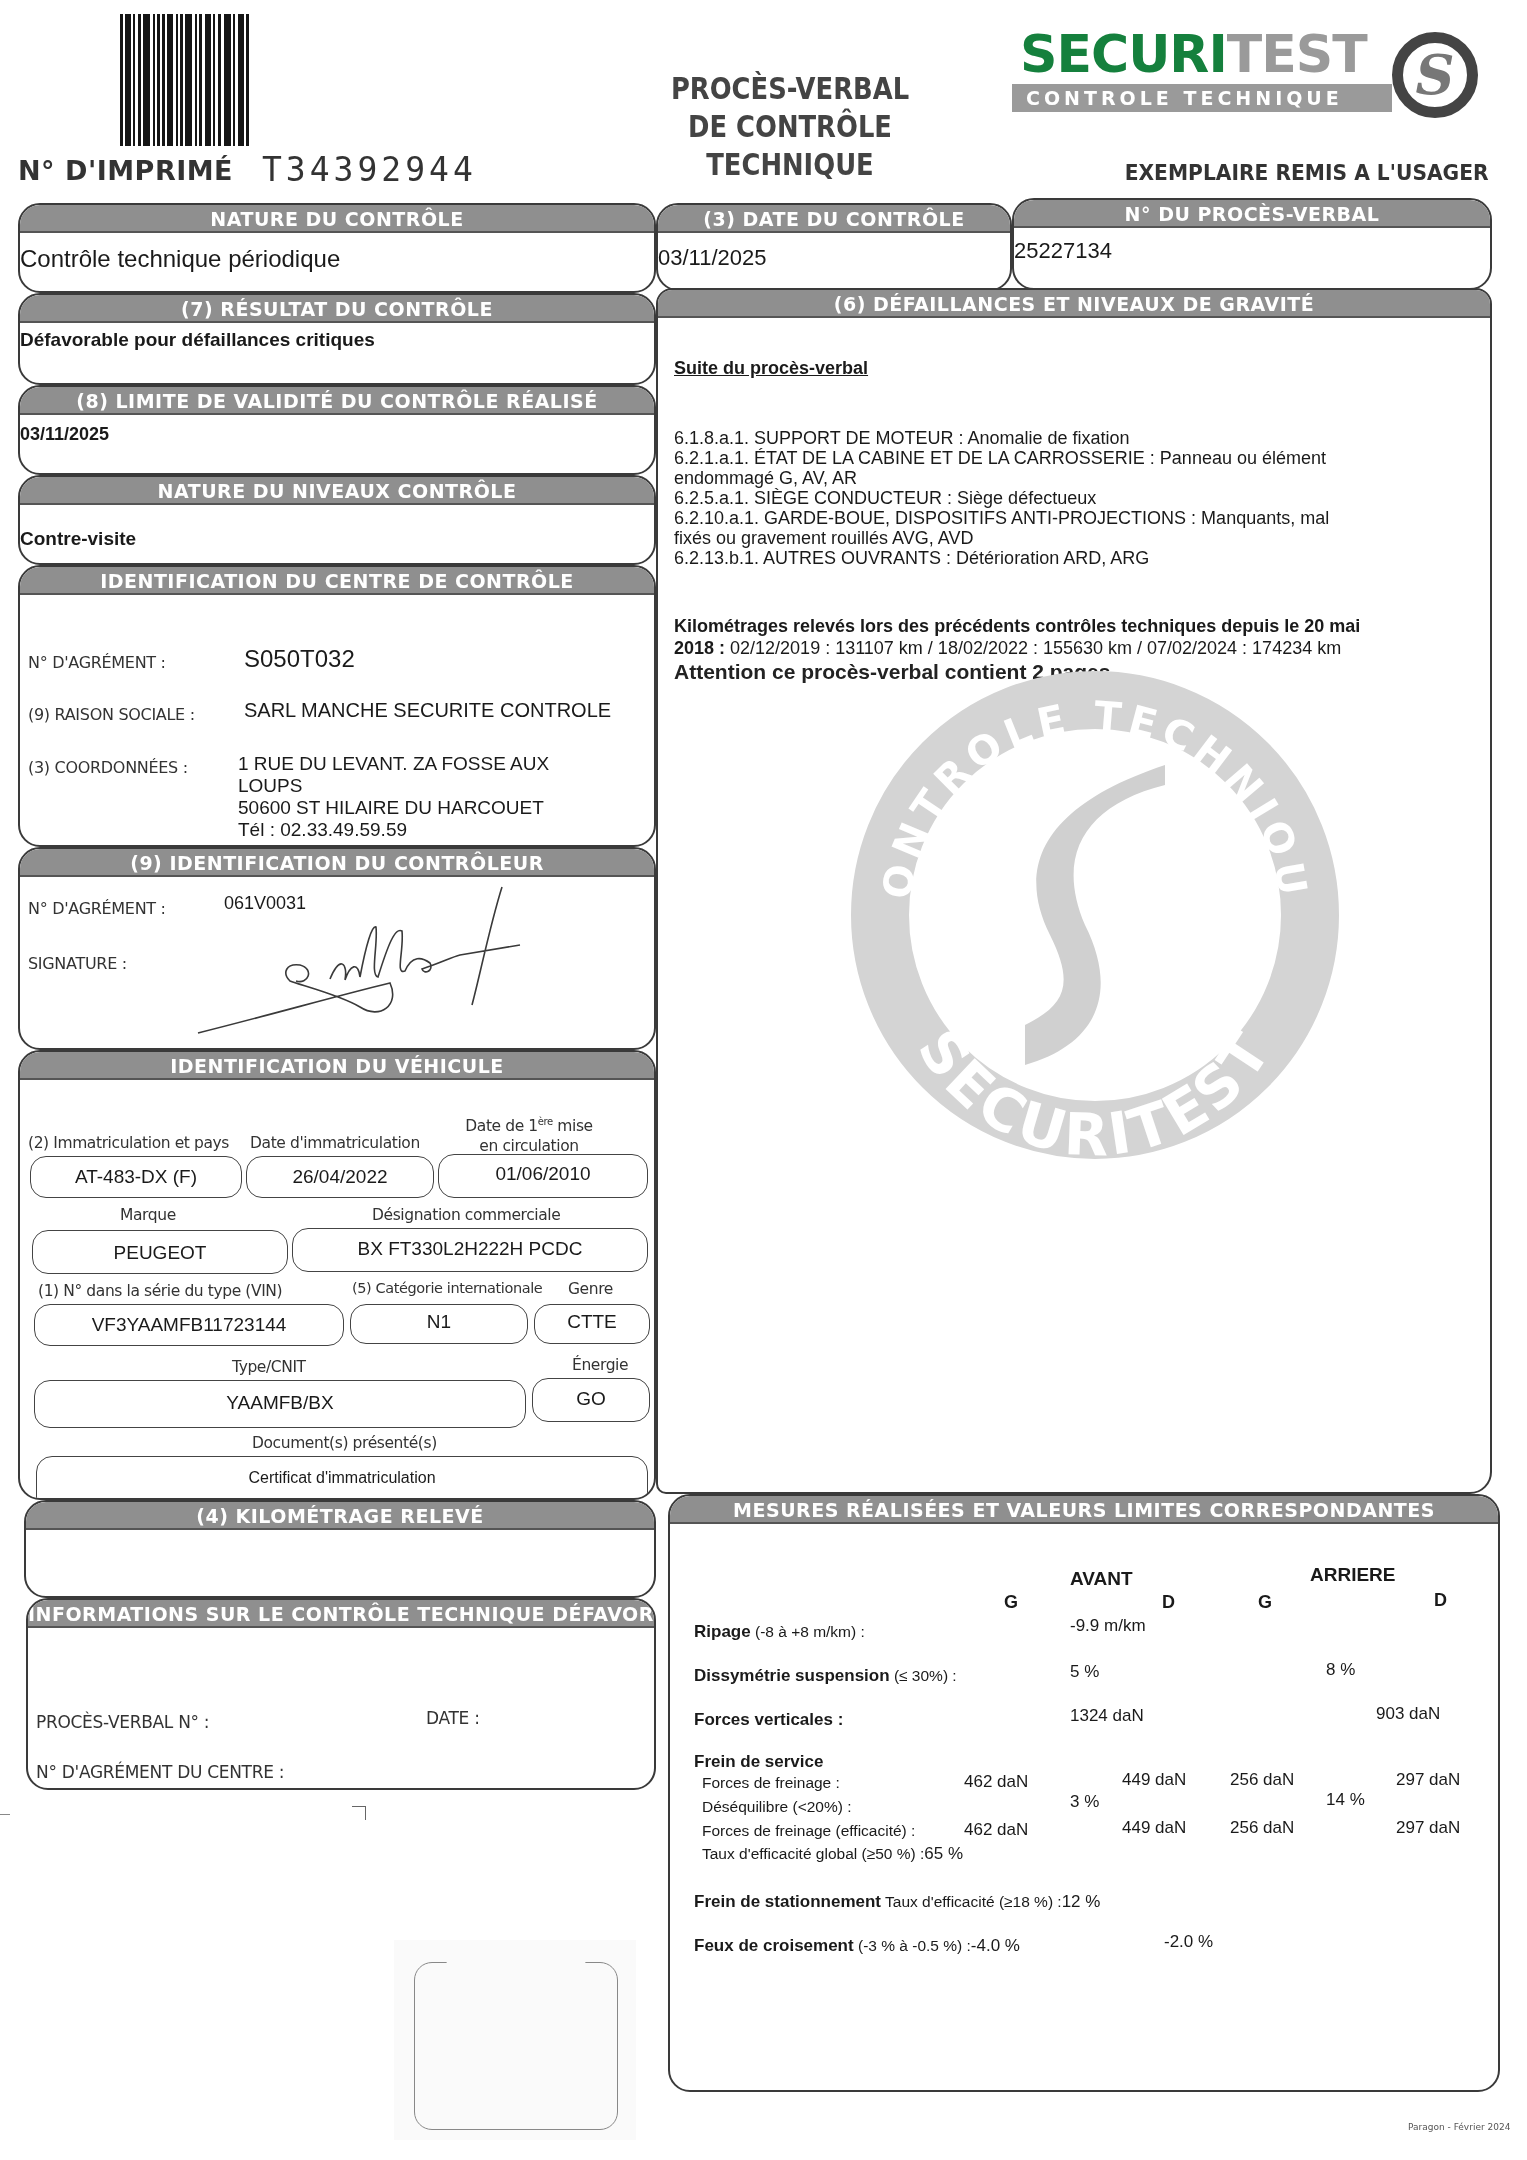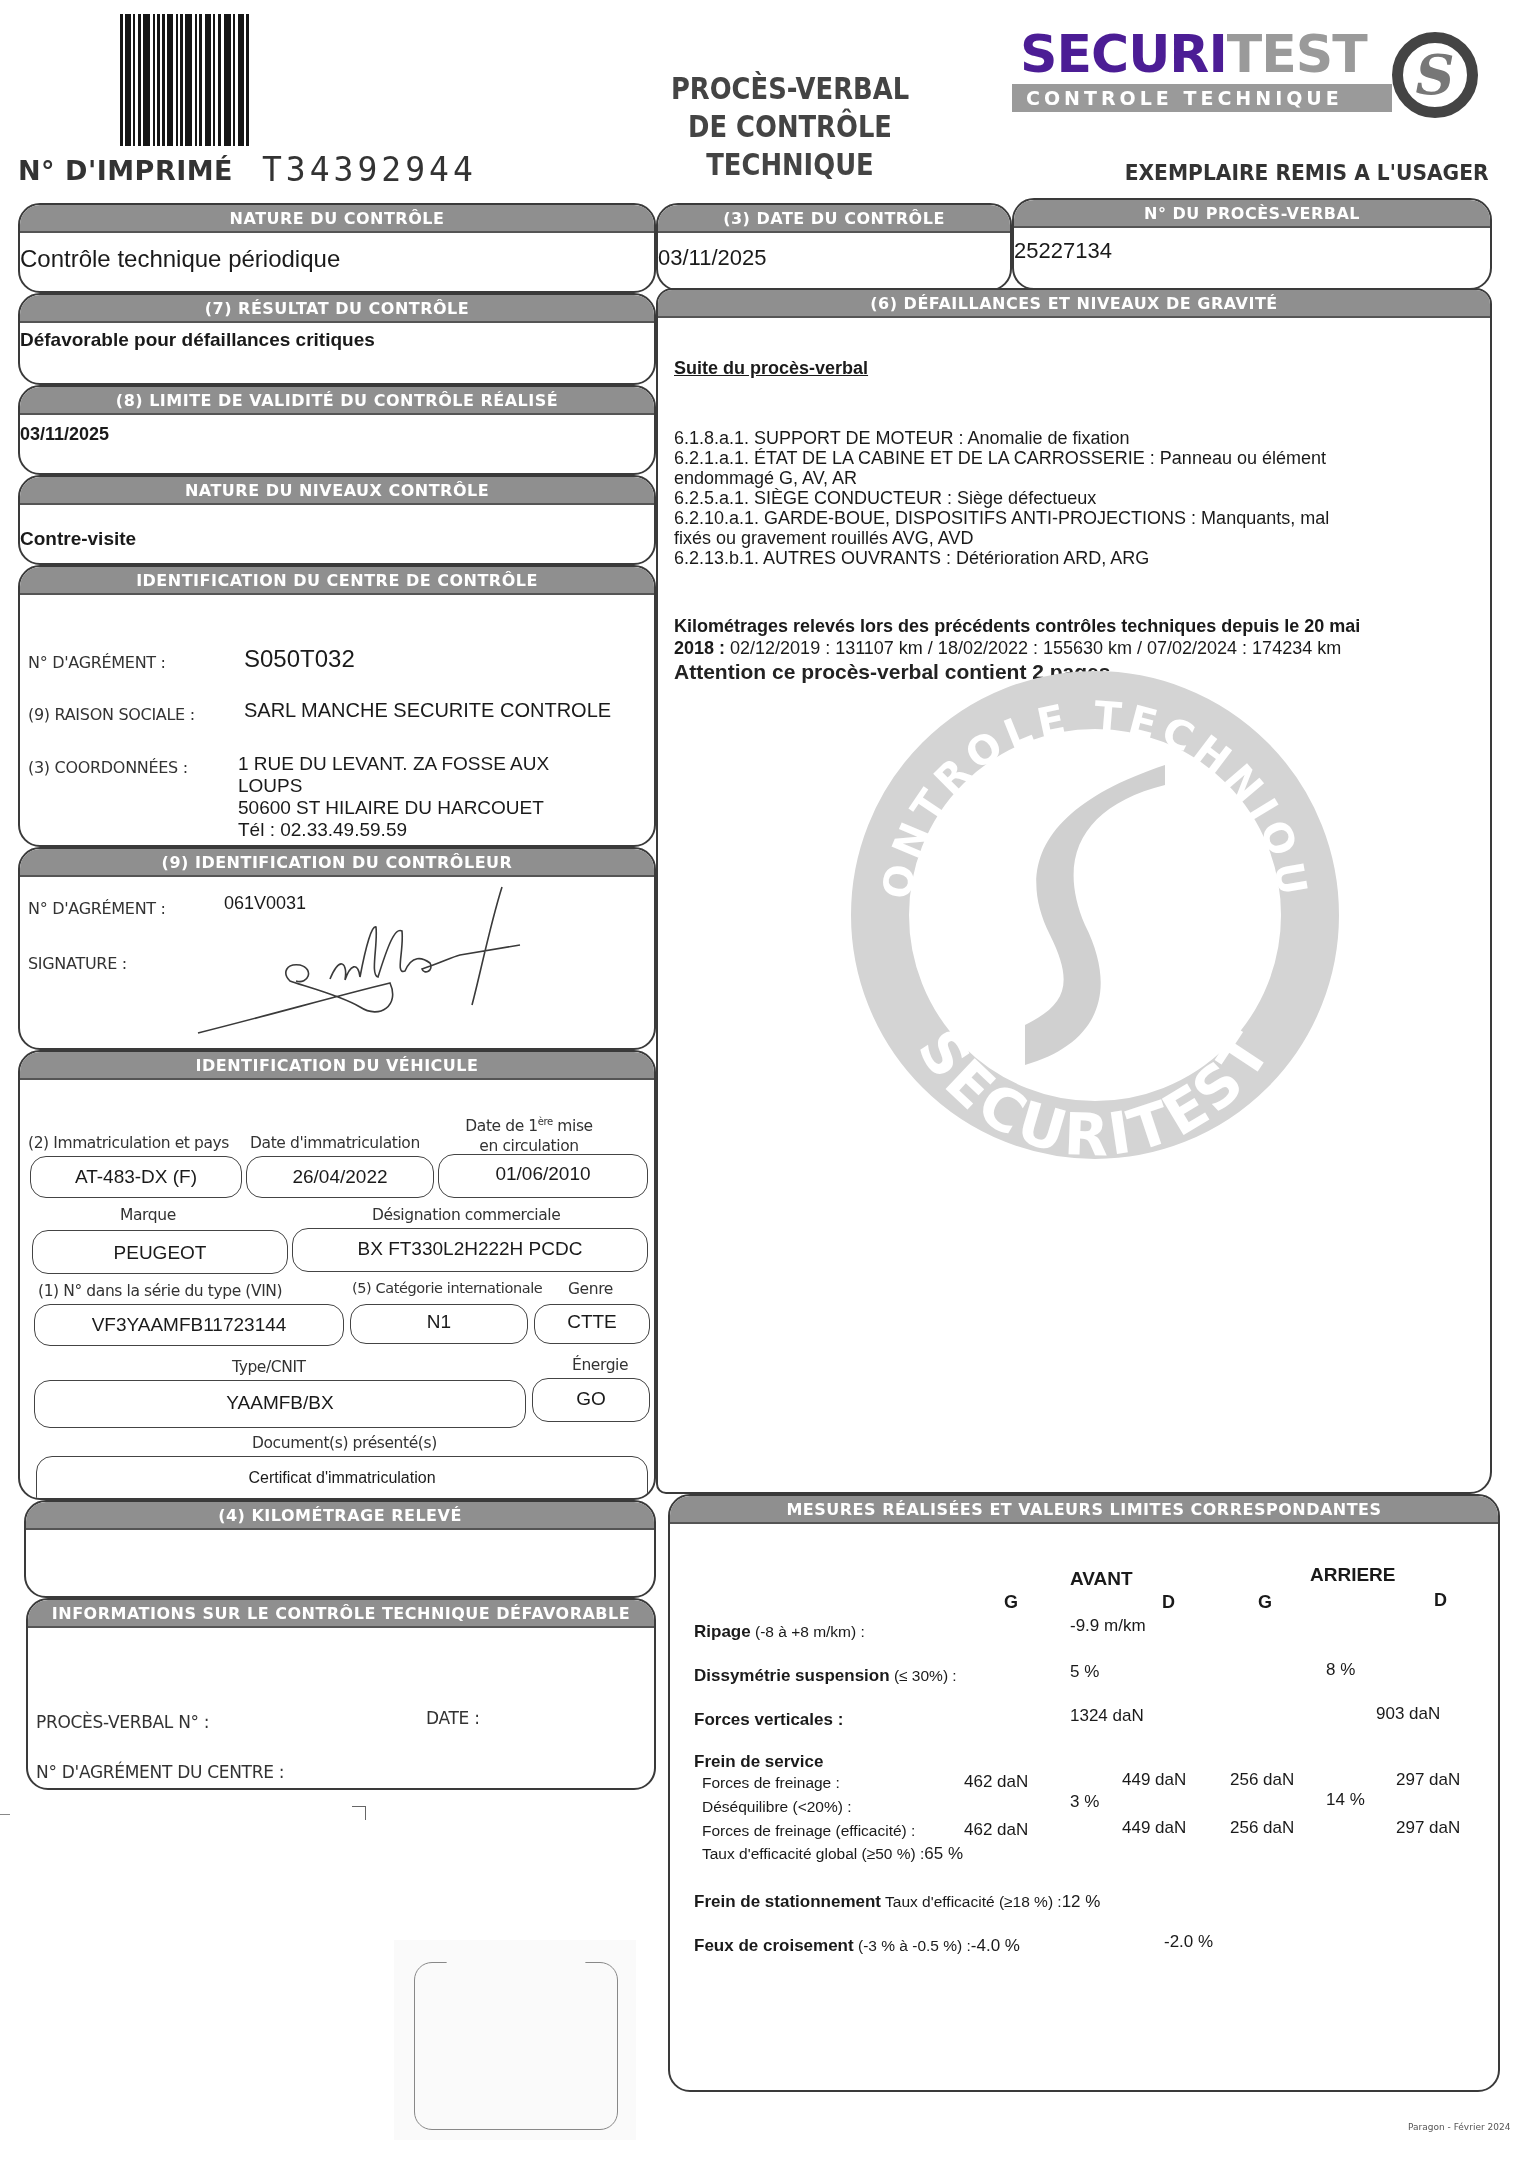--- a/index.html
+++ b/index.html
@@ -7,29 +7,29 @@
   body { position: relative; font-family: "Liberation Sans", sans-serif; color: #1a1a1a; }
   .abs { position: absolute; }
 
   
   .barcode { position: absolute; left: 120px; top: 14px; width: 150px; height: 132px; display: flex; align-items: stretch; gap: 0; }
   .barcode span { display: block; background: #151515; height: 100%; }
   .imprime-label { position: absolute; left: 18px; top: 155px; font-family: "DejaVu Sans", sans-serif; font-weight: bold; font-size: 27px; color: #333; letter-spacing: 0.5px; }
   .imprime-num { position: absolute; left: 262px; top: 150px; font-family: "DejaVu Sans Mono", monospace; font-size: 33px; color: #333; letter-spacing: 4px; }
   .doc-title { position: absolute; left: 570px; top: 70px; width: 440px; text-align: center; font-family: "DejaVu Sans", sans-serif; font-weight: bold; font-size: 30px; line-height: 38px; color: #444; transform: scaleX(0.86); transform-origin: center; }
   .logo-word { position: absolute; left: 1020px; top: 26px; font-family: "DejaVu Sans", sans-serif; font-weight: bold; font-size: 52px; letter-spacing: -1px; line-height: 56px; }
-  .logo-word .dark { color: #4c1d95; }
+  .logo-word .dark { color: #15803d; }
   .logo-word .light { color: #9a9a9a; }
   .logo-band { position: absolute; left: 1012px; top: 84px; width: 380px; height: 28px; background: #9a9a9a; color: #fff; font-family: "DejaVu Sans", sans-serif; font-weight: bold; font-size: 19px; letter-spacing: 4px; line-height: 28px; padding-left: 14px; }
   .logo-circle { position: absolute; left: 1392px; top: 32px; width: 86px; height: 86px; border-radius: 50%; border: 11px solid #444; background: #fff; display: flex; align-items: center; justify-content: center; font-family: "DejaVu Serif", serif; font-weight: bold; font-size: 54px; color: #777; font-style: italic; }
   .exemplaire { position: absolute; right: 38px; top: 160px; font-family: "DejaVu Sans", sans-serif; font-weight: bold; font-size: 22px; color: #333; transform: scaleX(0.92); transform-origin: right; }
 
   
   .box { position: absolute; border: 2px solid #3a3a3a; border-radius: 22px; background: #fff; overflow: hidden; }
-  .box-head { height: 28px; background: #8f8f8f; color: #fff; font-family: "DejaVu Sans", sans-serif; font-weight: bold; font-size: 16px; line-height: 28px; text-align: center; letter-spacing: 0.5px; border-bottom: 2px solid #555; white-space: nowrap; }
+  .box-head { height: 28px; background: #8f8f8f; color: #fff; font-family: "DejaVu Sans", sans-serif; font-weight: bold; font-size: 19px; line-height: 28px; text-align: center; letter-spacing: 0.5px; border-bottom: 2px solid #555; white-space: nowrap; }
   .box-body { position: relative; }
   .val-center { text-align: left; }
 
   .lbl { font-family: "DejaVu Sans", sans-serif; font-size: 16px; color: #333; letter-spacing: -0.3px; }
   .val { font-family: "Liberation Sans", sans-serif; font-size: 20px; color: #1a1a1a; }
 
   
   .pill { position: absolute; border: 1.5px solid #444; border-radius: 16px; text-align: center; font-family: "Liberation Sans", sans-serif; font-size: 19px; color: #1a1a1a; }
   .vlabel { position: absolute; font-family: "DejaVu Sans", sans-serif; font-size: 15.5px; color: #333; text-align: center; letter-spacing: -0.4px; white-space: nowrap; }
 

